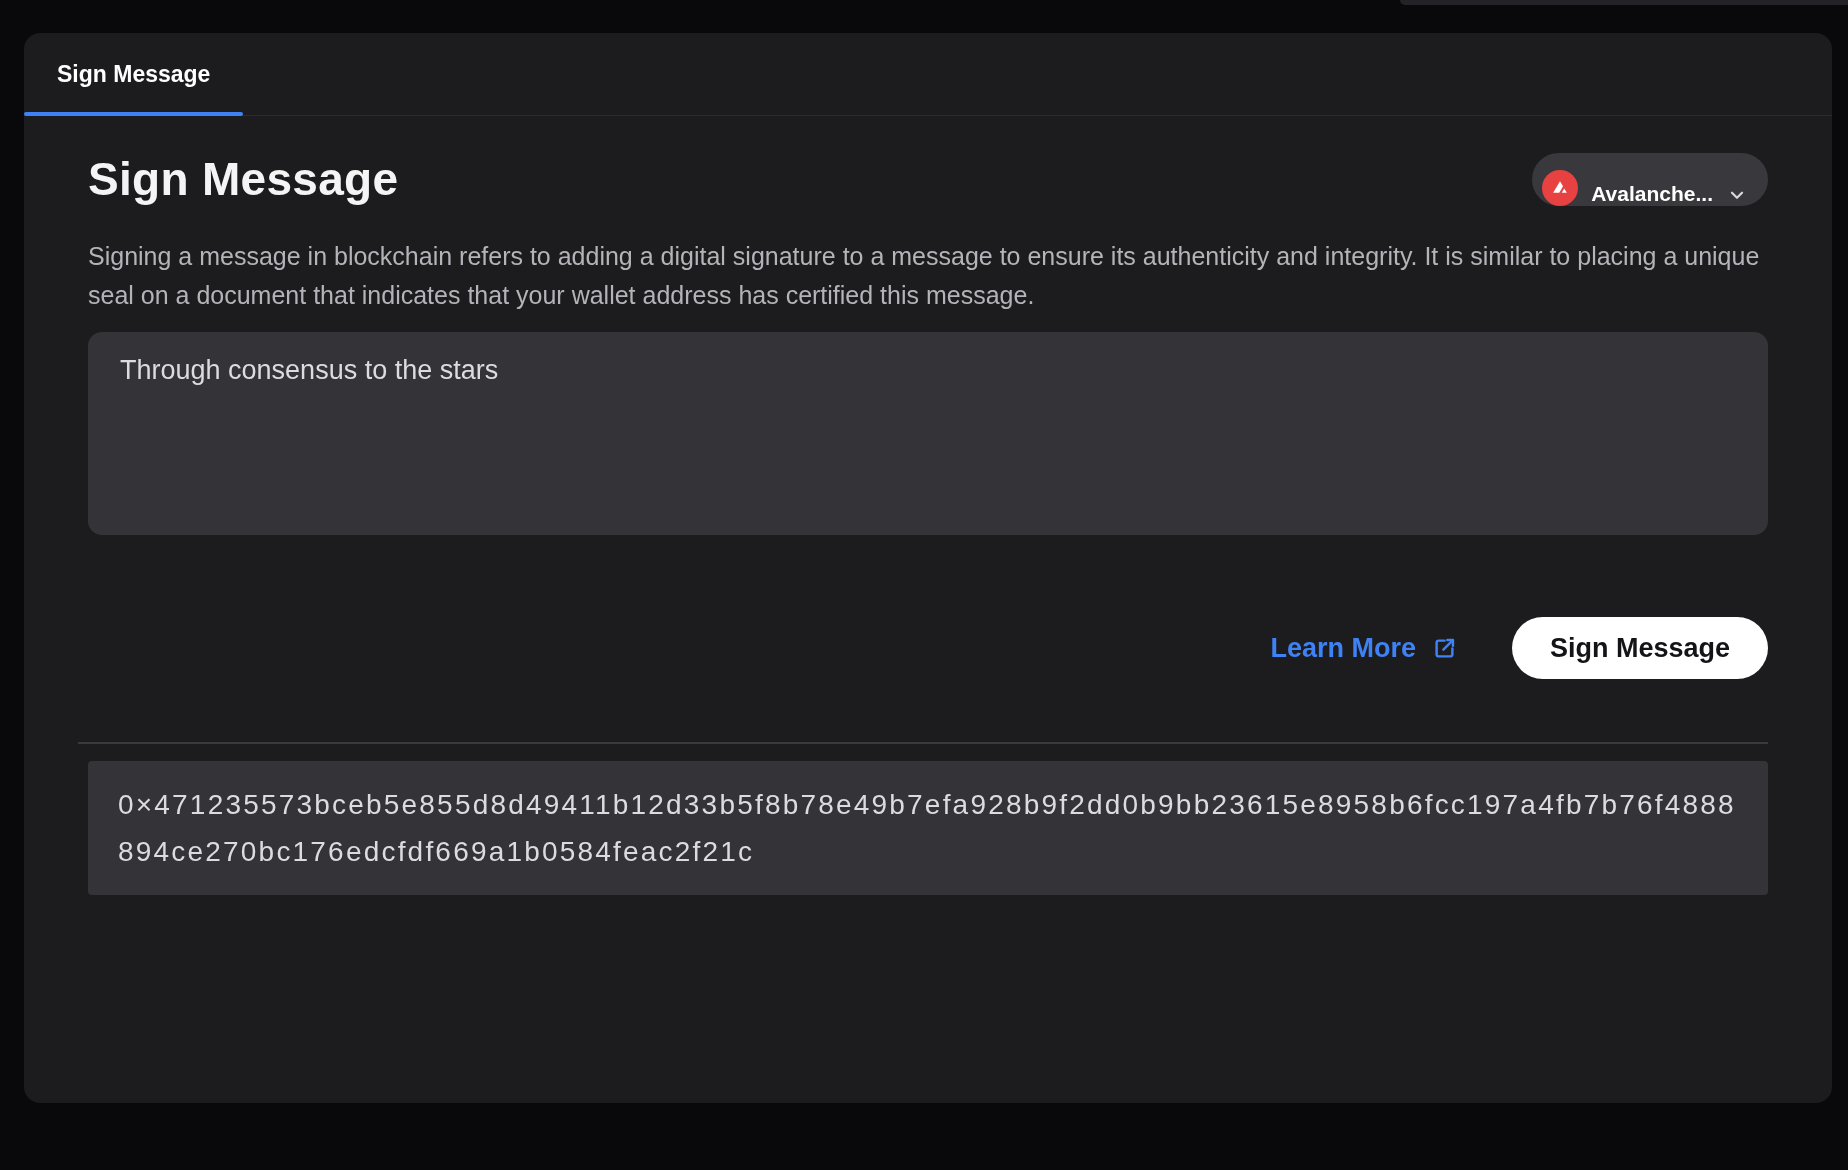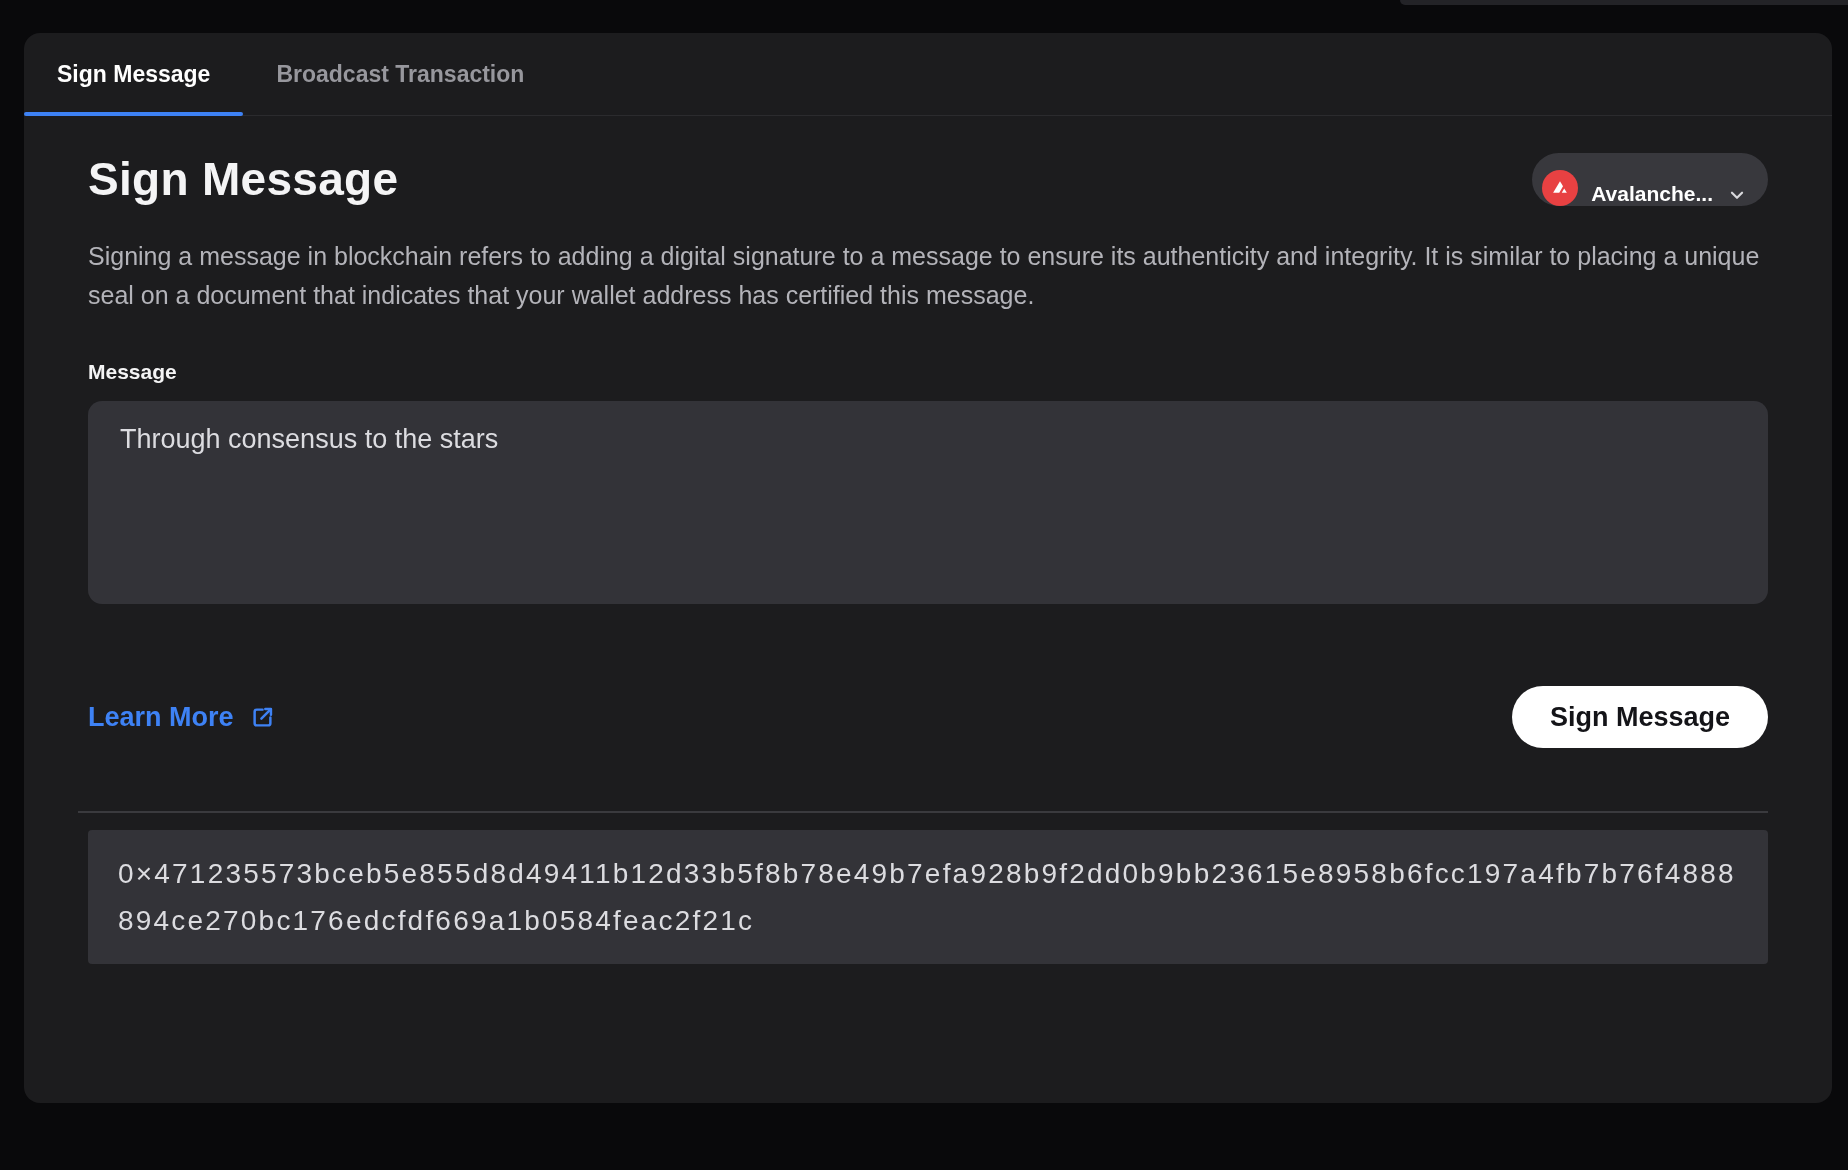--- a/index.html
+++ b/index.html
@@ -100,21 +100,21 @@
     border-radius: 14px;
     padding: 20px 32px;
     font-size: 27px;
     line-height: 1.35;
     color: #dcdce0;
     font-family: inherit;
     resize: none;
     outline: none;
   }
   .actions {
-    display: flex; justify-content: space-between; align-items: center;
+    display: flex; justify-content: flex-end; align-items: center;
     gap: 54px;
     margin-top: 82px;
   }
   .learn-more {
     display: flex; align-items: center; gap: 15px;
     color: #3e82f5;
     font-size: 27px; font-weight: 700;
     text-decoration: none;
     cursor: pointer;
   }
@@ -152,23 +152,20 @@
 <body>
 
 <div>
   <div class="top-strip"></div>
 
   <div class="card">
 
     <div class="tabbar">
       <div class="tab active">
         <span>Sign Message</span>
-      </div>
-      <div class="tab">
-        <span>Broadcast Transaction</span>
       </div>
     </div>
 
     <div class="content">
 
       <div class="header-row">
         <h1 class="page-title">Sign Message</h1>
         <button class="network-pill">
           <span class="ava-circle">
             <svg viewBox="0 0 24 24">
@@ -180,21 +177,20 @@
           <span class="chev">
             <svg viewBox="0 0 24 24">
               <path d="M6.5 9.5l5.5 5.5 5.5-5.5" stroke="#d8d8dc" stroke-width="2.4" fill="none" stroke-linecap="round" stroke-linejoin="round"></path>
             </svg>
           </span>
         </button>
       </div>
 
       <p class="desc">Signing a message in blockchain refers to adding a digital signature to a message to ensure its authenticity and integrity. It is similar to placing a unique seal on a document that indicates that your wallet address has certified this message.</p>
 
-      <label class="field-label">Message</label>
       <textarea class="message-box" spellcheck="false" style="">Through consensus to the stars</textarea>
 
       <div class="actions">
         <a class="learn-more">
           <span>Learn More</span>
           <span class="ext-icon">
             <svg viewBox="0 0 24 24" fill="none" stroke="#3e82f5" stroke-width="2.2" stroke-linecap="round" stroke-linejoin="round">
               <path d="M12 5H7a2 2 0 0 0-2 2v10a2 2 0 0 0 2 2h10a2 2 0 0 0 2-2v-5"></path>
               <path d="M11 13L19.2 4.8"></path>
               <path d="M14.5 4.5H19.5V9.5"></path>

